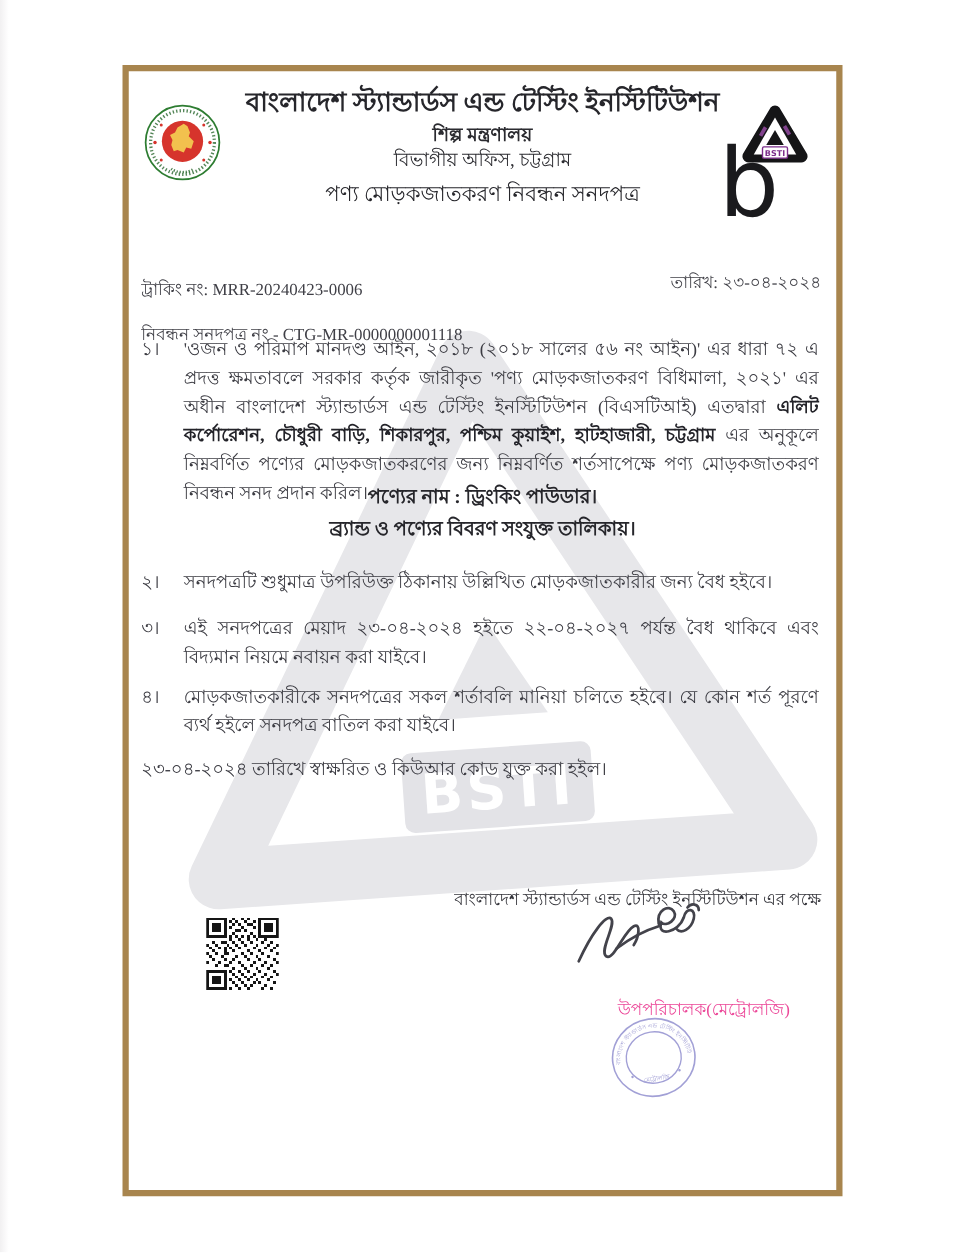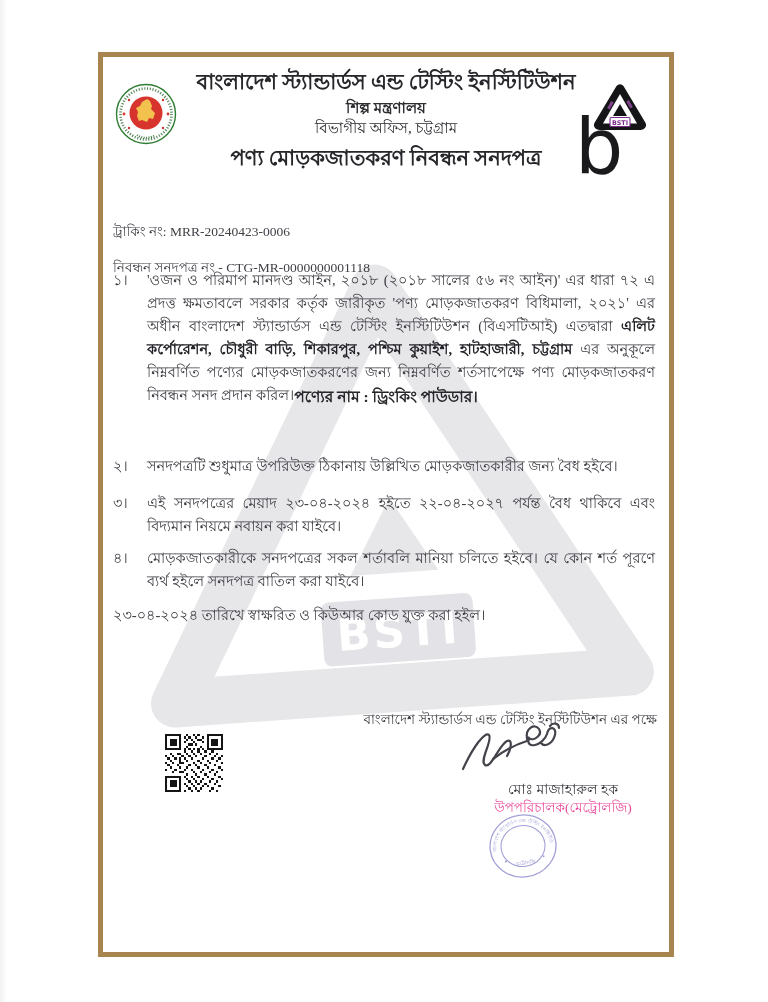--- a/index.html
+++ b/index.html
@@ -8,21 +8,21 @@
   .scan-edge{position:absolute;left:0;top:0;width:7px;height:100%;
         background:linear-gradient(90deg,#e6e4e6,#ffffff);opacity:.55;}
   .frame{position:absolute;left:98px;top:52px;width:576px;height:905px;
         border:5px solid #a8854e;box-sizing:border-box;}
   .frame > *{position:absolute;z-index:1;}
   .wm{z-index:0;transform:rotate(-4deg);}
   .t-center{left:0;right:0;text-align:center;}
   .org{top:9px;font-size:21px;font-weight:bold;color:#26262b;}
   .ministry{top:39px;font-size:15px;font-weight:bold;color:#2b2b30;}
   .office{top:59px;font-size:15px;font-weight:normal;color:#2b2b30;}
-  .doc-title{top:85px;font-size:21px;font-weight:bold;color:#26262b;}
+  .doc-title{top:85px;font-size:17px;font-weight:normal;color:#26262b;}
   .govt-logo{left:12px;top:26px;}
   .bsti-logo{left:489px;top:25px;}
   .big-b{left:472px;top:52px;font-family:"DejaVu Sans","Liberation Sans",sans-serif;
         font-size:76px;line-height:1;color:#1a1a1d;}
   .meta-row{left:10px;right:12px;top:149px;display:flex;justify-content:space-between;
         font-size:13.5px;color:#3f3f46;}
   .meta-left div{line-height:1.5;margin-top:16px;}
   .meta-date{margin-top:9px;}
   .clause{left:10px;right:14px;display:flex;font-size:14.5px;line-height:1.58;}
   .clause-num{width:34px;flex:none;}
@@ -83,28 +83,30 @@
     <div class="t-center ministry">শিল্প মন্ত্রণালয়</div>
     <div class="t-center office">বিভাগীয় অফিস, চট্টগ্রাম</div>
     <div class="t-center doc-title">পণ্য মোড়কজাতকরণ নিবন্ধন সনদপত্র</div>
     <div class="big-b">b</div>
 
     <div class="meta-row">
       <div class="meta-left">
         <div>ট্রাকিং নং: MRR-20240423-0006</div>
         <div>নিবন্ধন সনদপত্র নং - CTG-MR-0000000001118</div>
       </div>
+      <div class="meta-date">তারিখ: ২৩-০৪-২০২৪</div>
     </div>
 
     <div class="clause c1">
       <div class="clause-num">১।</div>
       <div class="clause-text"><span>'ওজন ও পরিমাপ মানদণ্ড আইন, ২০১৮ (২০১৮ সালের ৫৬ নং আইন)' এর ধারা ৭২ এ প্রদত্ত ক্ষমতাবলে সরকার কর্তৃক জারীকৃত 'পণ্য মোড়কজাতকরণ বিধিমালা, ২০২১' এর অধীন বাংলাদেশ স্ট্যান্ডার্ডস এন্ড টেস্টিং ইনস্টিটিউশন (বিএসটিআই) এতদ্বারা </span><span class="bold-seg">এলিট কর্পোরেশন, চৌধুরী বাড়ি, শিকারপুর, পশ্চিম কুয়াইশ, হাটহাজারী, চট্টগ্রাম</span><span> এর অনুকূলে নিম্নবর্ণিত পণ্যের মোড়কজাতকরণের জন্য নিম্নবর্ণিত শর্তসাপেক্ষে পণ্য মোড়কজাতকরণ নিবন্ধন সনদ প্রদান করিল।</span></div>
     </div>
 
     <div class="t-center product1">পণ্যের নাম : ড্রিংকিং পাউডার।</div>
+    <div class="t-center product2">ব্র্যান্ড ও পণ্যের বিবরণ সংযুক্ত তালিকায়।</div>
 
     <div class="clause c2">
       <div class="clause-num">২।</div>
       <div class="clause-text">সনদপত্রটি শুধুমাত্র উপরিউক্ত ঠিকানায় উল্লিখিত মোড়কজাতকারীর জন্য বৈধ হইবে।</div>
     </div>
     <div class="clause c3">
       <div class="clause-num">৩।</div>
       <div class="clause-text">এই সনদপত্রের মেয়াদ ২৩-০৪-২০২৪ হইতে ২২-০৪-২০২৭ পর্যন্ত বৈধ থাকিবে এবং বিদ্যমান নিয়মে নবায়ন করা যাইবে।</div>
     </div>
     <div class="clause c4">
@@ -127,21 +129,20 @@
 
     <svg class="sig-svg" width="112" height="58" viewBox="0 0 112 58">
       <g fill="none" stroke="#43434b" stroke-width="2.2" stroke-linecap="round">
         <path d="M8,50 C18,28 30,12 34,16 C38,21 24,42 30,46 C36,50 44,26 52,22 C58,19 56,31 52,37"></path>
         <path d="M38,40 C50,31 62,25 72,22"></path>
         <path d="M72,20 C70,9 80,4 84,10 C88,16 78,23 74,19 C70,31 88,27 92,15 C94,6 102,8 100,16 C98,24 90,29 86,24"></path>
         <path d="M95,7 C98,3 104,4 104,9"></path>
       </g>
     </svg>
 
-    <div class="t-center sig-block sig-name">মোঃ মাজাহারুল হক</div>
     <div class="t-center sig-block sig-desig">উপপরিচালক(মেট্রোলজি)</div>
 
     <svg class="stamp" width="72" height="68" viewBox="0 0 72 68">
       <ellipse cx="36" cy="34" rx="33" ry="31" fill="none" stroke="#8b89cc" stroke-width="1.3"></ellipse>
       <ellipse cx="36" cy="34" rx="22" ry="20.5" fill="none" stroke="#8b89cc" stroke-width="1.1"></ellipse>
       <defs>
         <path id="stampArc" d="M9,36 A27,26 0 1 1 63,36"></path>
       </defs>
       <text font-size="4.6" fill="#807ec6" letter-spacing="0.2" font-family="Liberation Serif, serif">
         <textPath href="#stampArc">বাংলাদেশ স্ট্যান্ডার্ডস এন্ড টেস্টিং ইনস্টিটিউশন</textPath>

